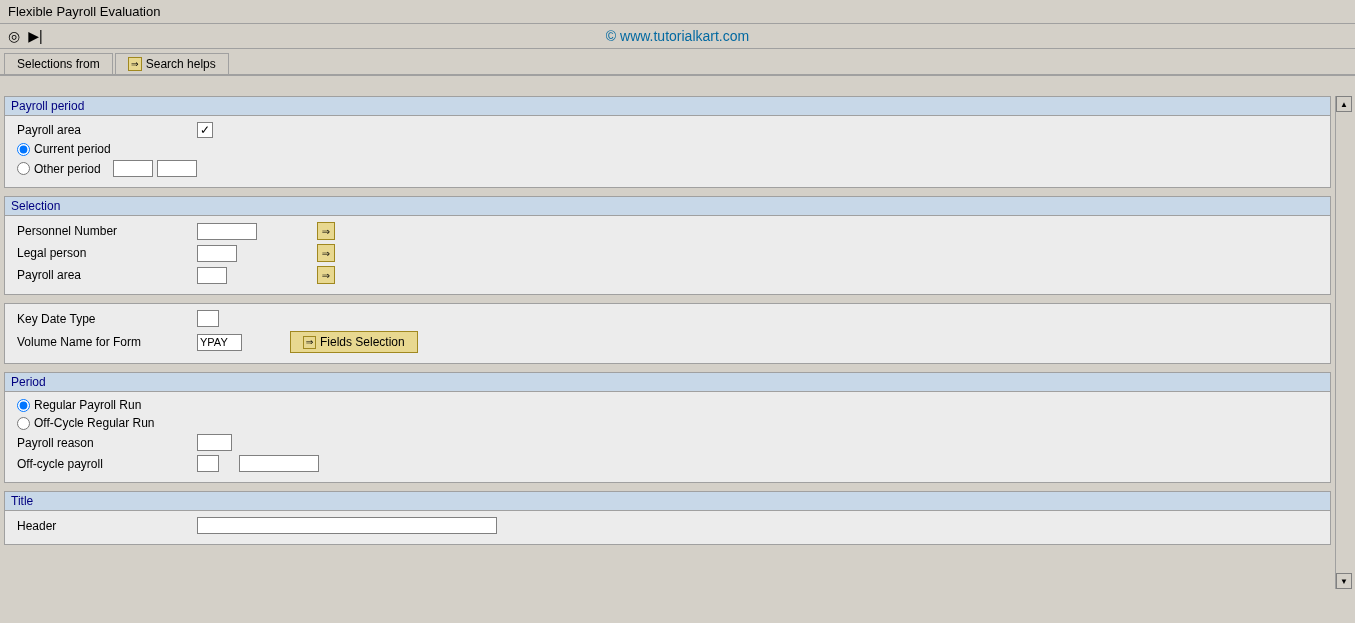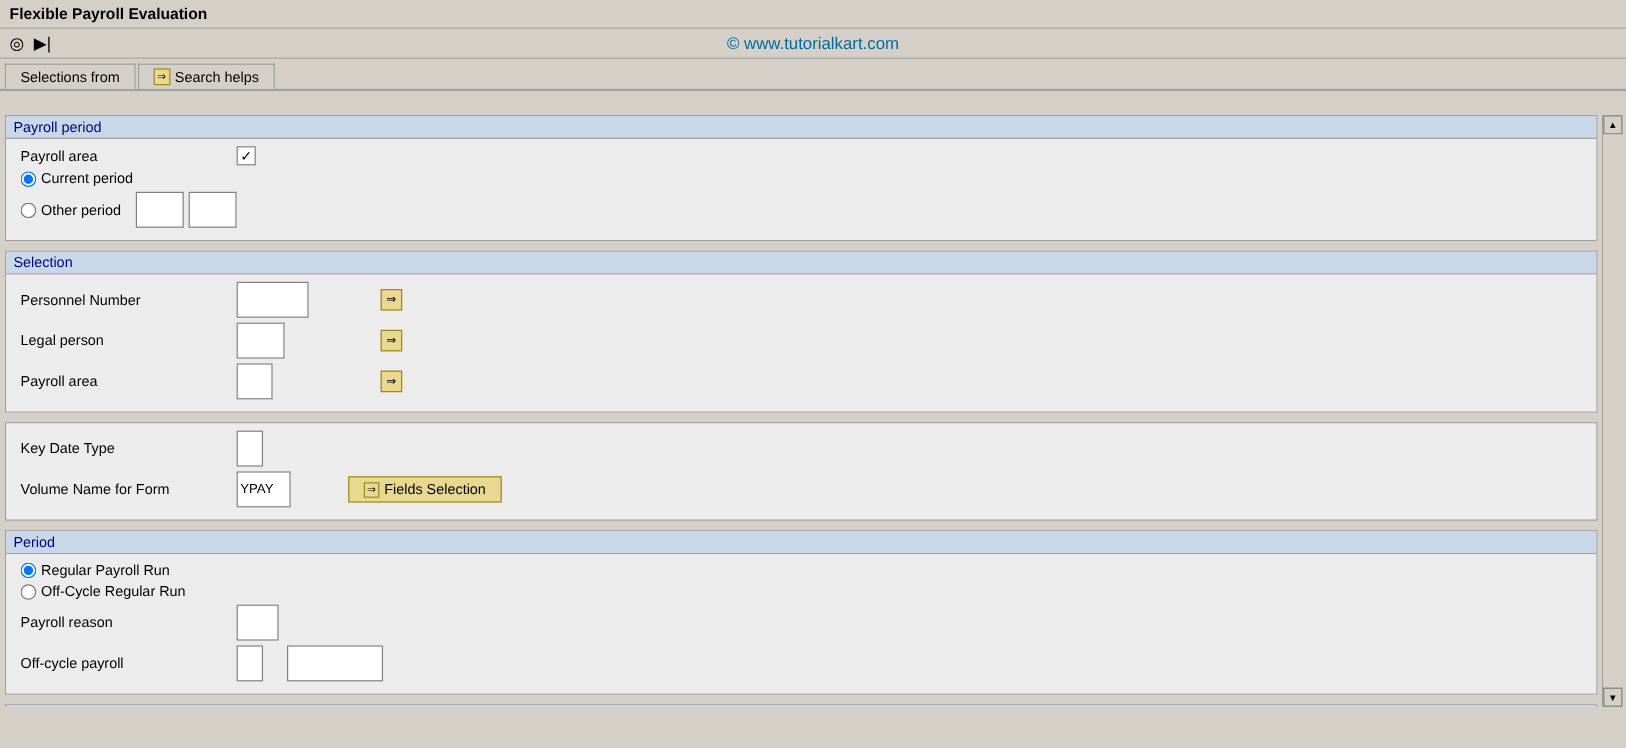--- a/index.html
+++ b/index.html
@@ -6,21 +6,21 @@
     body {
       font-family: Arial, sans-serif;
       font-size: 12px;
       background: #d4d0c8;
       color: #000;
       overflow: hidden;
     }
     .title-bar {
       background: #d4d0c8;
       padding: 4px 8px;
-      font-weight: bold;
+      font-weight: normal;
       font-size: 13px;
       border-bottom: 1px solid #a0a0a0;
     }
     .toolbar {
       background: #d4d0c8;
       padding: 4px 8px;
       display: flex;
       align-items: center;
       gap: 8px;
       border-bottom: 1px solid #a0a0a0;
@@ -48,21 +48,21 @@
       margin-bottom: 4px;
       gap: 20px;
     }
     .form-label {
       min-width: 160px;
       font-size: 12px;
     }
     .form-input {
       border: 1px solid #808080;
       background: #fff;
-      height: 30px;
+      height: 17px;
       font-size: 11px;
       padding: 0 2px;
     }
     .form-input-sm { width: 40px; }
     .radio-row {
       display: flex;
       align-items: center;
       gap: 4px;
       margin-bottom: 4px;
     }

